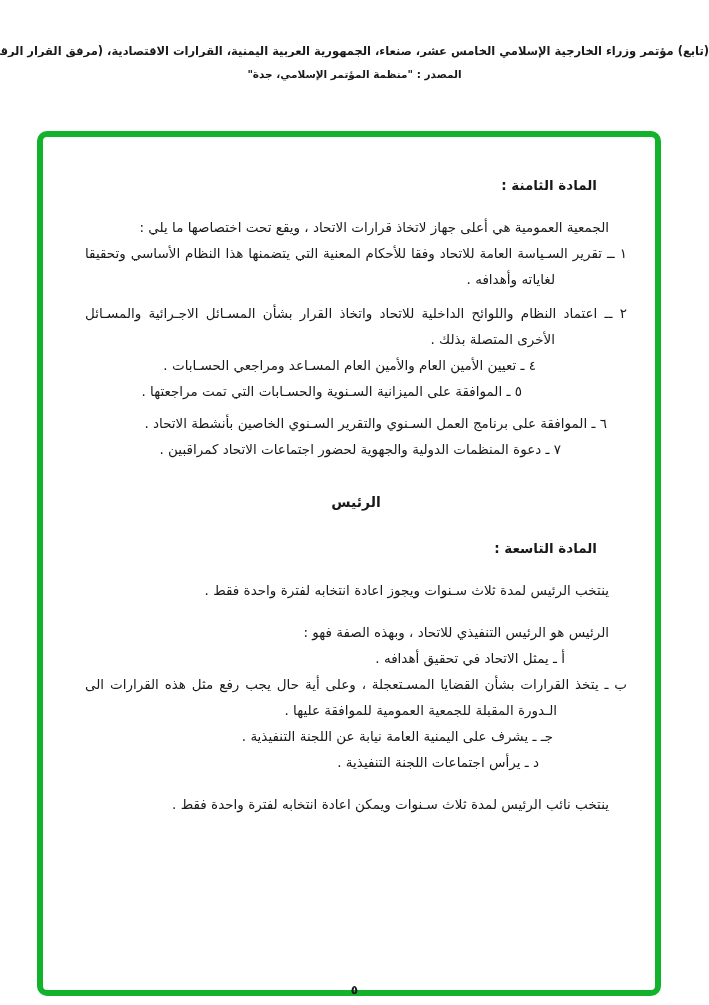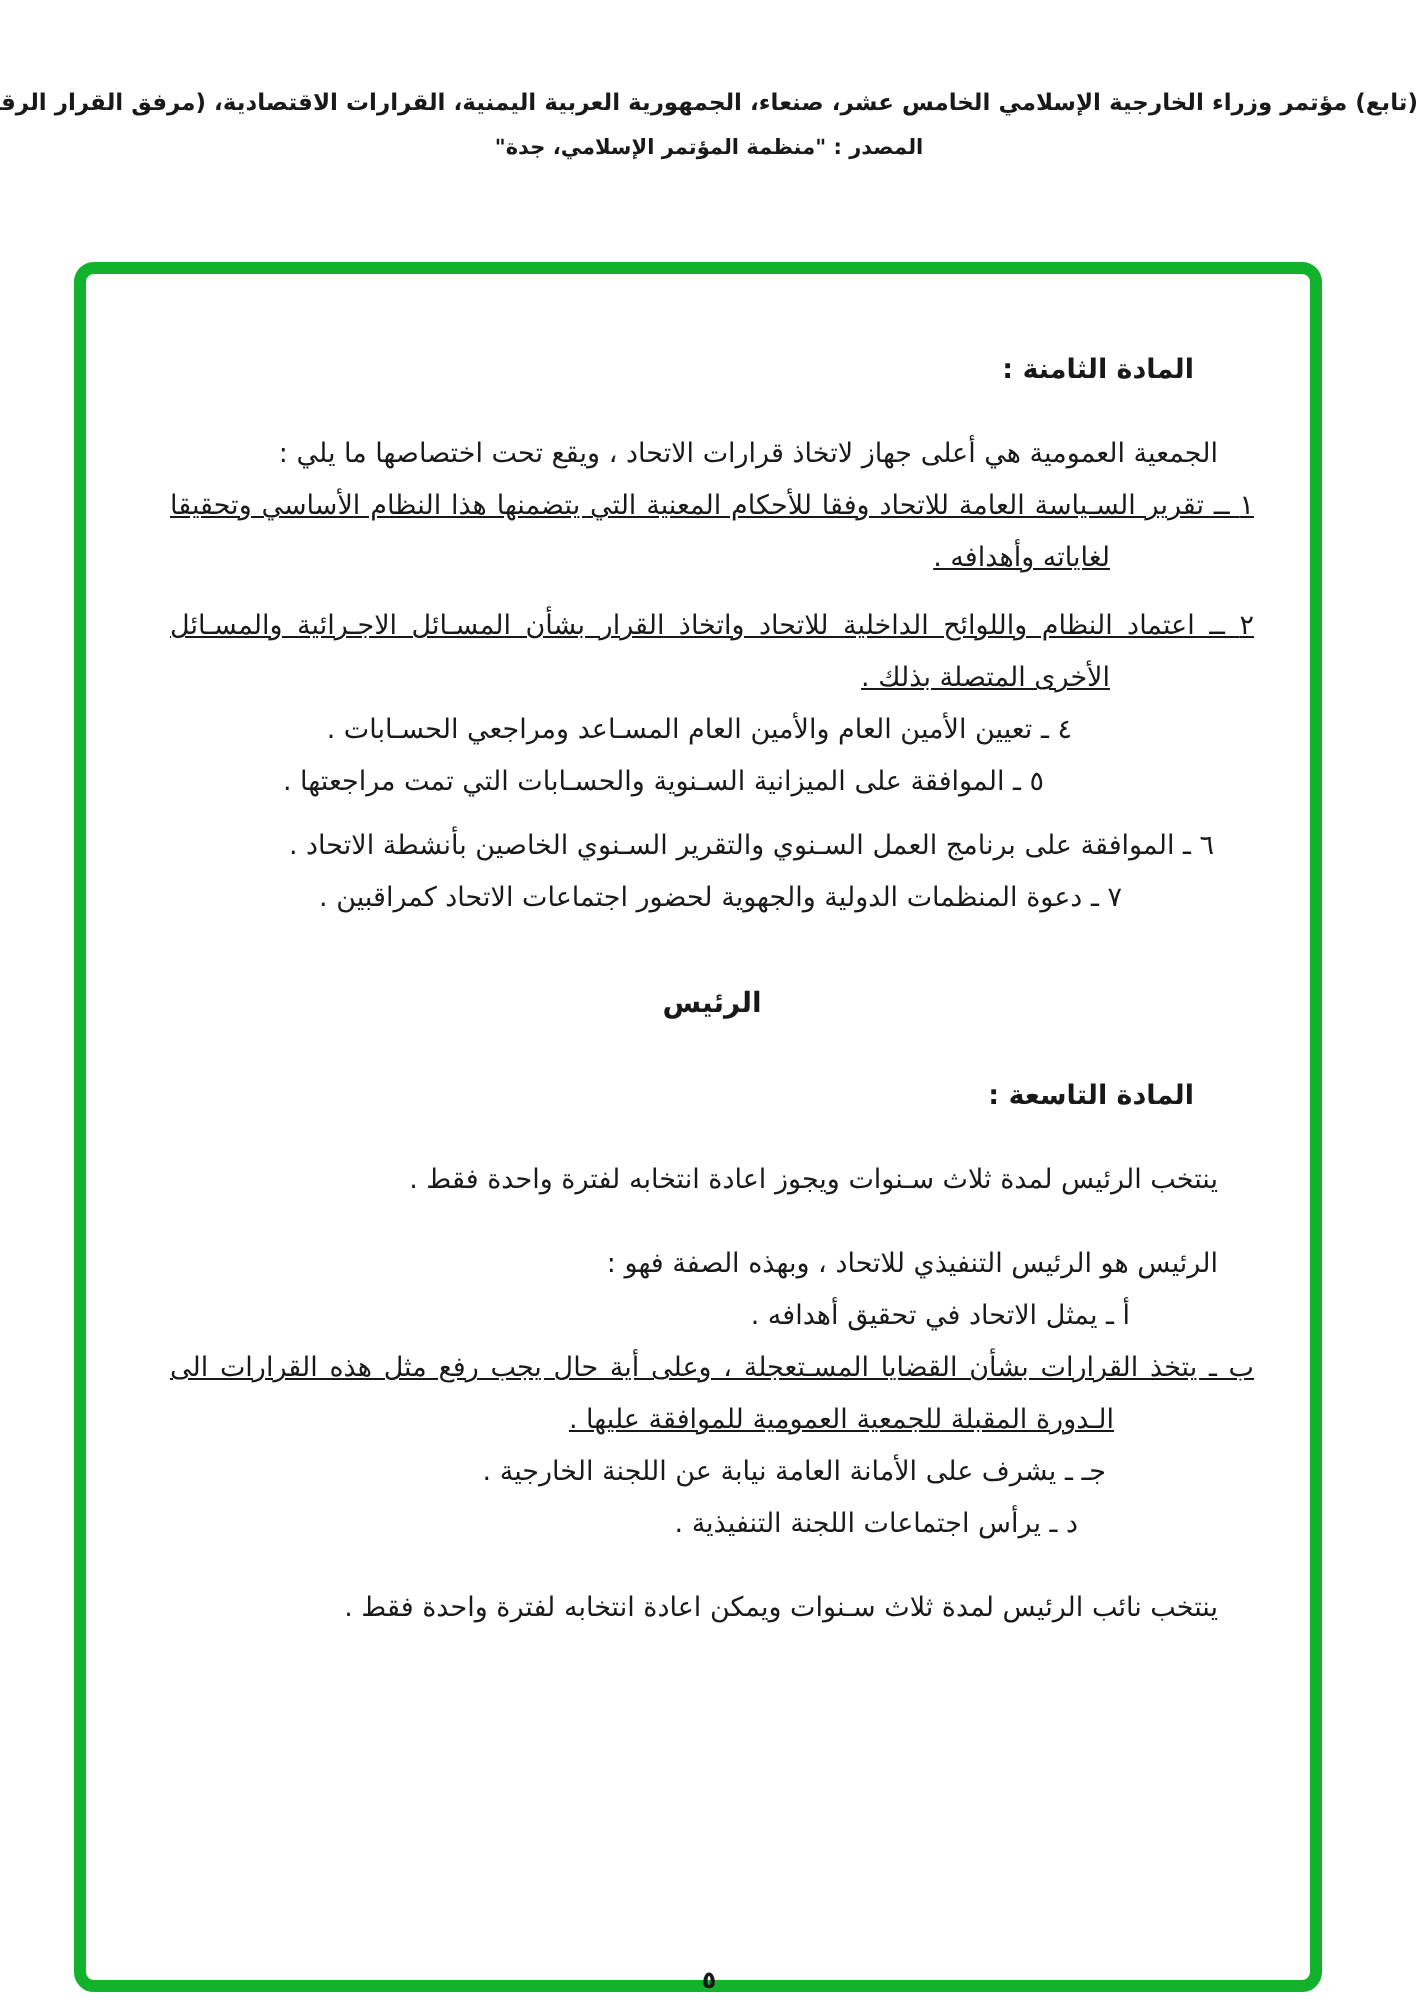--- a/index.html
+++ b/index.html
@@ -46,21 +46,20 @@
   }
   .para, .item {
     font-size:13.5px;
     line-height:26px;
   }
   .intro-indent { margin-right:18px; }
   .hang {
     padding-right:72px;
     text-indent:-72px;
     text-align:justify;
-    text-decoration:underline;
   }
   .mt-sm { margin-top:8px; }
   .mt-md { margin-top:16px; }
   .mt-lg { margin-top:26px; }
   .mt-xl { margin-top:34px; }
   .section-heading {
     text-align:center;
     font-size:14px;
     font-weight:bold;
     margin-top:32px;
@@ -96,20 +95,20 @@
 
   <div class="section-heading">الرئيس</div>
 
   <div class="art-title mt-lg">المادة التاسعة :</div>
   <p class="para intro-indent mt-md">ينتخب الرئيس لمدة ثلاث سـنوات ويجوز اعادة انتخابه لفترة واحدة فقط .</p>
 
   <p class="para intro-indent mt-md">الرئيس هو الرئيس التنفيذي للاتحاد ، وبهذه الصفة فهو :</p>
 
   <p class="item" style="margin-right:62px;">أ  ـ يمثل الاتحاد في تحقيق أهدافه .</p>
   <p class="item hang" style="padding-right:70px; text-indent:-70px;">ب ـ يتخذ القرارات بشأن القضايا المسـتعجلة ، وعلى أية حال يجب رفع مثل هذه القرارات الى الـدورة المقبلة للجمعية العمومية للموافقة عليها .</p>
-  <p class="item" style="margin-right:74px;">جـ ـ يشرف على الأمانة العامة نيابة عن اللجنة الخارجية .</p>
+  <p class="item" style="margin-right:74px;">جـ ـ يشرف على اليمنية العامة نيابة عن اللجنة التنفيذية .</p>
   <p class="item" style="margin-right:88px;">د  ـ يرأس اجتماعات اللجنة التنفيذية .</p>
 
   <p class="para intro-indent mt-md">ينتخب نائب الرئيس لمدة ثلاث سـنوات ويمكن اعادة انتخابه لفترة واحدة فقط .</p>
 
 </div>
 
 <div class="page-number">٥</div>
 
 </body></html>

